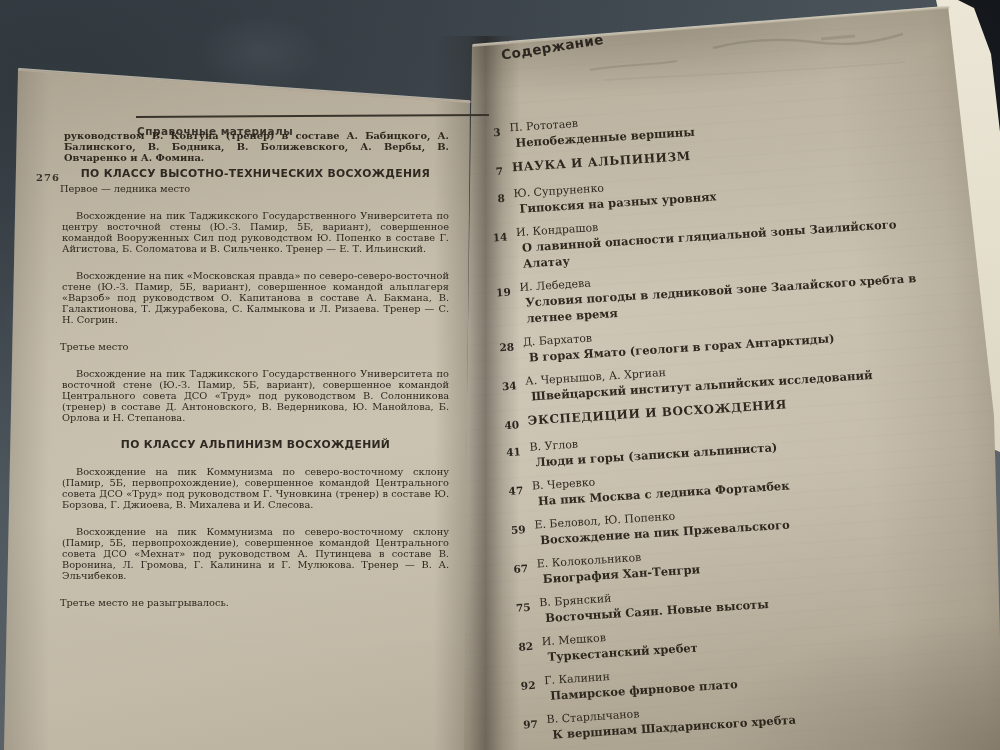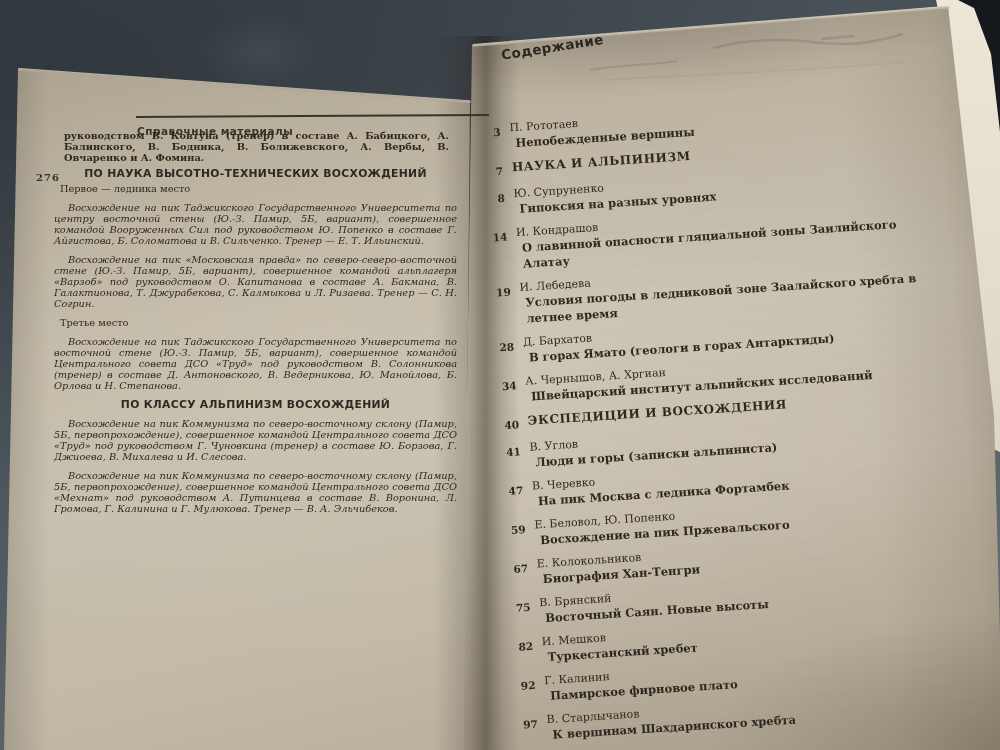--- a/index.html
+++ b/index.html
@@ -79,21 +79,21 @@
   .lp-body{
     left:46px;top:130px;width:419px;
     font-size:9.8px;line-height:11px;text-align:justify;
   }
   .lp-body .intro{padding-left:18px;margin:0 16px 4px 0;font-weight:bold;}
   .class-heading{
     font-family:"DejaVu Sans",sans-serif;font-weight:bold;font-size:10.8px;letter-spacing:.3px;
     text-align:center;text-indent:0;margin:5px 0 4px 0;color:#2e2a22;
   }
   .place-label{text-indent:14px;margin-top:2px;}
-  .ascent-para{margin:8px;text-indent:14px;font-style:italic;}
+  .ascent-para{margin:16px;text-indent:14px;}
   .block{margin-bottom:3px;}
 
   
   .rp-heading{
     position:absolute;left:500px;top:47px;z-index:6;
     font-family:"DejaVu Sans",sans-serif;font-weight:bold;font-size:13.5px;letter-spacing:.4px;
     color:#2b261f;transform:rotate(-9deg);transform-origin:0 0;
   }
   .toc{
     position:absolute;left:482px;top:122px;width:462px;z-index:6;
@@ -123,36 +123,39 @@
   <div class="page-top-edge edge-right"></div>
   <div class="gutter-shadow"></div>
 
   <div class="lp-text running-header">Справочные материалы</div>
   <div class="header-rule"></div>
   <div class="lp-text margin-page-number">276</div>
 
   <div class="lp-text lp-body">
     <p class="intro">руководством В. Ковтуна (тренер) в составе А. Бабицкого, А. Балинского, В. Бодника, В. Болижевского, А. Вербы, В. Овчаренко и А. Фомина.</p>
     <div id="left-sections">
-        <div class="class-heading">ПО НАУКА ВЫСОТНО-ТЕХНИЧЕСКИХ ВОСХОЖДЕНИЙ</div>
+        <div class="class-heading">ПО КЛАССУ ВЫСОТНО-ТЕХНИЧЕСКИХ ВОСХОЖДЕНИЯ</div>
         <div class="block">
           <div class="place-label">Первое — ледника место</div>
           <p class="ascent-para">Восхождение на пик Таджикского Государственного Университета по центру восточной стены (Ю.-З. Памир, 5Б, вариант), совершенное командой Вооруженных Сил под руководством Ю. Попенко в составе Г. Айгистова, Б. Соломатова и В. Сильченко. Тренер — Е. Т. Ильинский.</p>
           <p class="ascent-para">Восхождение на пик «Московская правда» по северо-северо-восточной стене (Ю.-З. Памир, 5Б, вариант), совершенное командой альплагеря «Варзоб» под руководством О. Капитанова в составе А. Бакмана, В. Галактионова, Т. Джурабекова, С. Калмыкова и Л. Ризаева. Тренер — С. Н. Согрин.</p>
         </div>
         <div class="block">
           <div class="place-label">Третье место</div>
           <p class="ascent-para">Восхождение на пик Таджикского Государственного Университета по восточной стене (Ю.-З. Памир, 5Б, вариант), совершенное командой Центрального совета ДСО «Труд» под руководством В. Солонникова (тренер) в составе Д. Антоновского, В. Ведерникова, Ю. Манойлова, Б. Орлова и Н. Степанова.</p>
         </div>
         <div class="class-heading">ПО КЛАССУ АЛЬПИНИЗМ ВОСХОЖДЕНИЙ</div>
         <div class="block">
           <p class="ascent-para">Восхождение на пик Коммунизма по северо-восточному склону (Памир, 5Б, первопрохождение), совершенное командой Центрального совета ДСО «Труд» под руководством Г. Чуновкина (тренер) в составе Ю. Борзова, Г. Джиоева, В. Михалева и И. Слесова.</p>
         </div>
         <div class="block">
           <p class="ascent-para">Восхождение на пик Коммунизма по северо-восточному склону (Памир, 5Б, первопрохождение), совершенное командой Центрального совета ДСО «Мехнат» под руководством А. Путинцева в составе В. Воронина, Л. Громова, Г. Калинина и Г. Мулюкова. Тренер — В. А. Эльчибеков.</p>
+        </div>
+        <div class="block">
+          <div class="place-label">Третье место не разыгрывалось.</div>
         </div>
       </div>
   </div>
 
   <div class="rp-heading">Содержание</div>
 
   <svg class="scribble" width="330" height="60" viewBox="0 0 330 60">
     <path d="M5 48 C 35 42, 62 44, 92 39" stroke="rgba(72,67,58,.30)" stroke-width="2" fill="none"></path>
     <path d="M128 26 C 160 18, 196 16, 228 20 S 285 22, 318 12" stroke="rgba(72,67,58,.34)" stroke-width="2.4" fill="none"></path>
     <path d="M236 17 l 34 -3" stroke="rgba(72,67,58,.30)" stroke-width="3" fill="none"></path>

